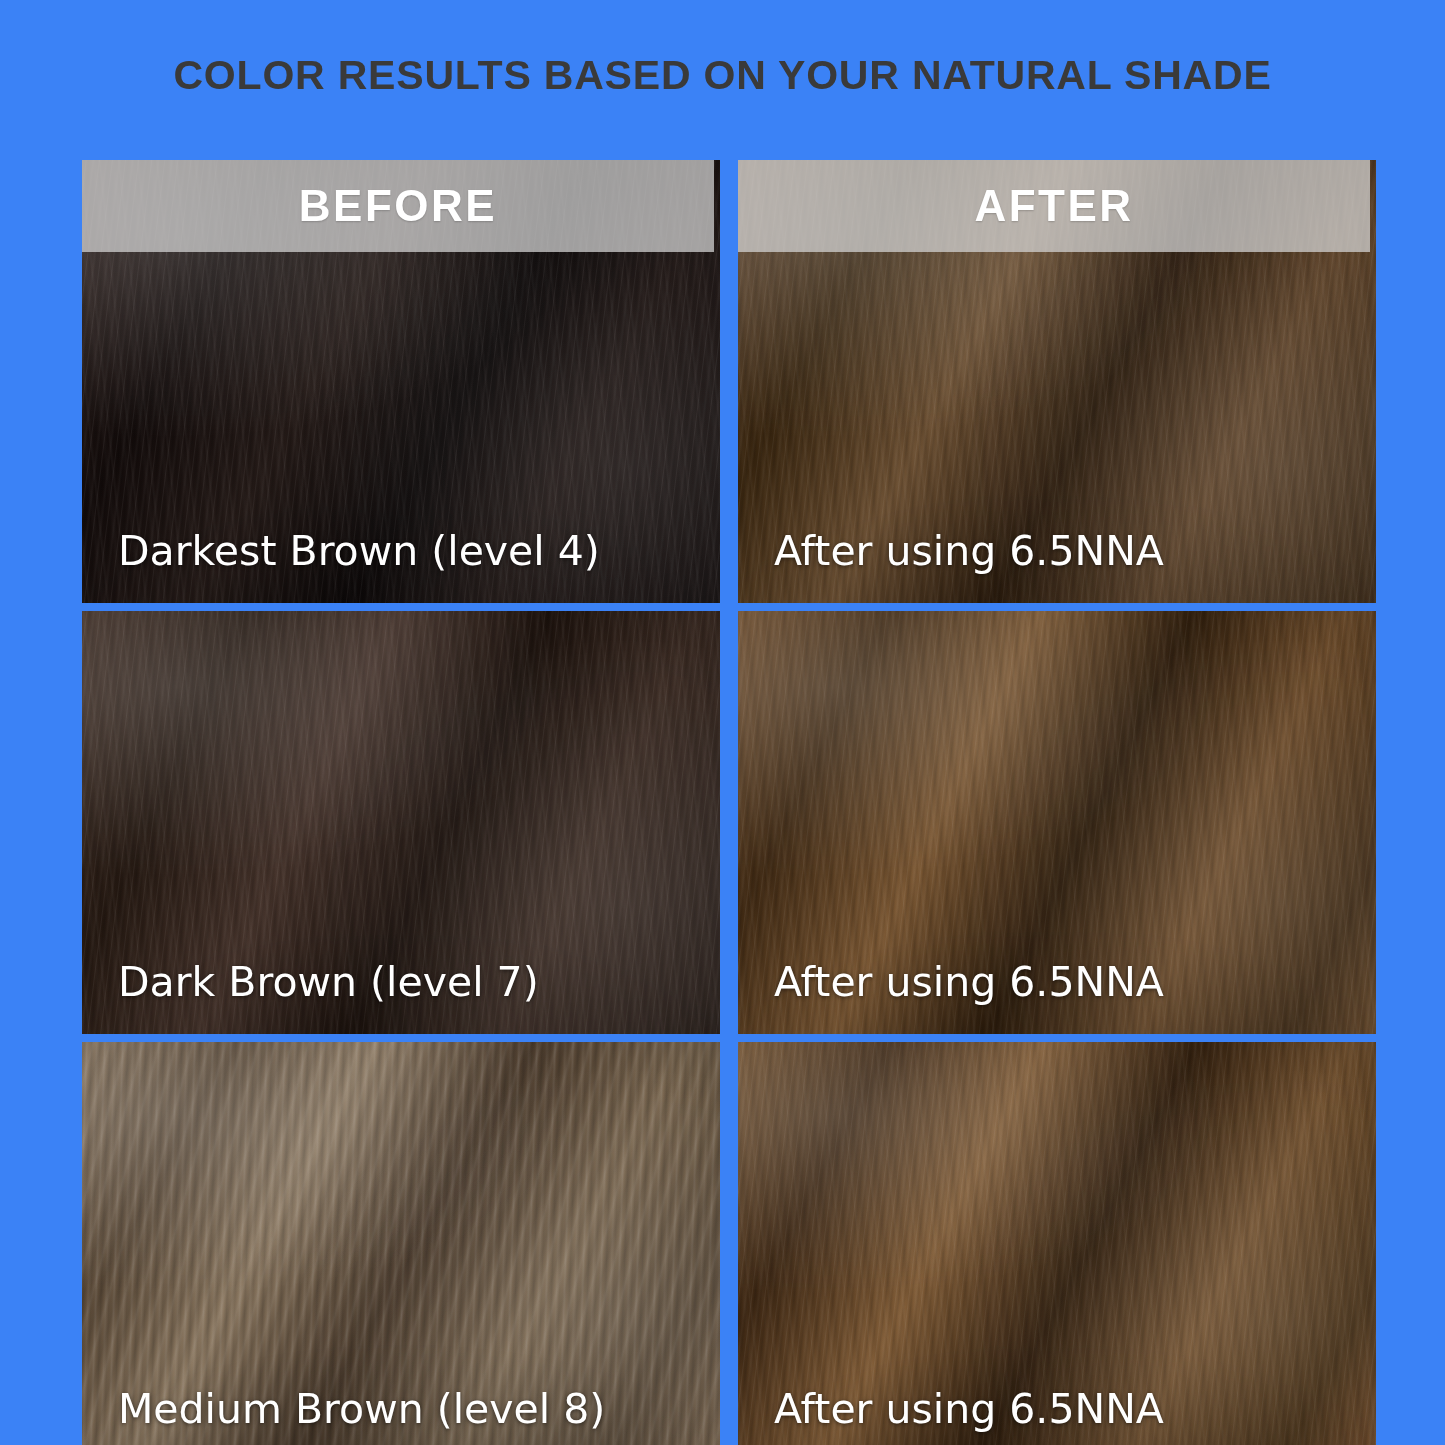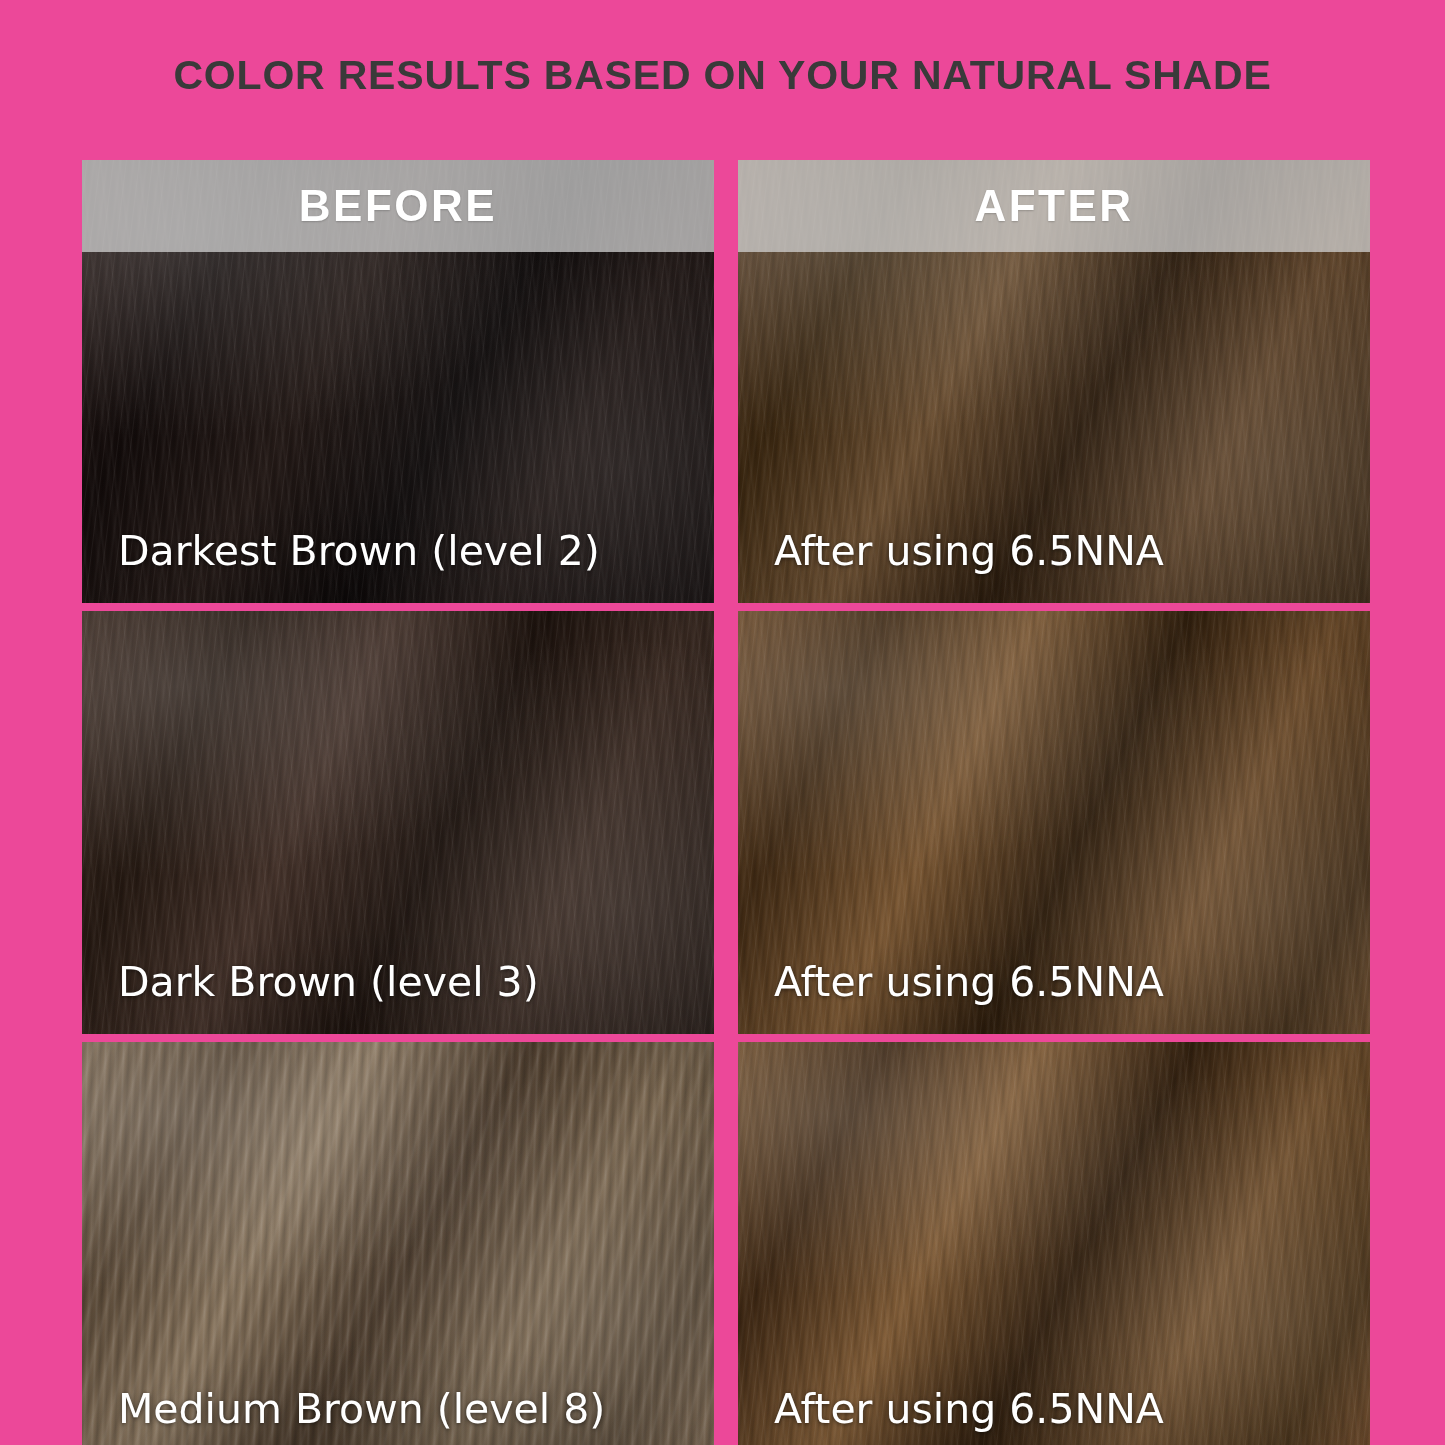--- a/index.html
+++ b/index.html
@@ -11,21 +11,21 @@
     width: 1445px;
     height: 1445px;
     overflow: hidden;
     font-family: "Liberation Sans", sans-serif;
   }
 
   .page {
     position: relative;
     width: 1445px;
     height: 1445px;
-    background: #ec4899;
+    background: #3b82f6;
   }
 
   
   .title {
     position: absolute;
     left: 0;
     top: 52px;
     width: 1445px;
     text-align: center;
     font-family: "Liberation Sans", sans-serif;
@@ -52,20 +52,21 @@
     height: 100%;
   }
   .col-before { left: 0; }
   .col-after  { left: 656px; }
 
   .cell {
     position: absolute;
     left: 0;
     width: 632px;
     overflow: hidden;
+    padding-left: 6px;
   }
 
   
   .row1 { top: 0px;    height: 443px; }
   .row2 { top: 451px;  height: 423px; }
   .row3 { top: 882px;  height: 403px; }
 
   
   .hair {
     position: absolute;
@@ -232,31 +233,31 @@
       <div class="cell row1">
         <div class="hair bc-darkest">
           <div class="base"></div>
           <div class="strands"></div>
           <div class="strands2"></div>
           <div class="sheen"></div>
         </div>
         <div class="band">
           <span class="band-text">BEFORE</span>
         </div>
-        <div class="caption">Darkest Brown (level 2)</div>
+        <div class="caption">Darkest Brown (level 4)</div>
       </div>
 
       <div class="cell row2">
         <div class="hair bc-dark">
           <div class="base"></div>
           <div class="strands"></div>
           <div class="strands2"></div>
           <div class="sheen"></div>
         </div>
-        <div class="caption">Dark Brown (level 3)</div>
+        <div class="caption">Dark Brown (level 7)</div>
       </div>
 
       <div class="cell row3">
         <div class="hair bc-medium wavy">
           <div class="base"></div>
           <div class="strands"></div>
           <div class="strands2"></div>
           <div class="sheen"></div>
         </div>
         <div class="caption">Medium Brown (level 8)</div>

